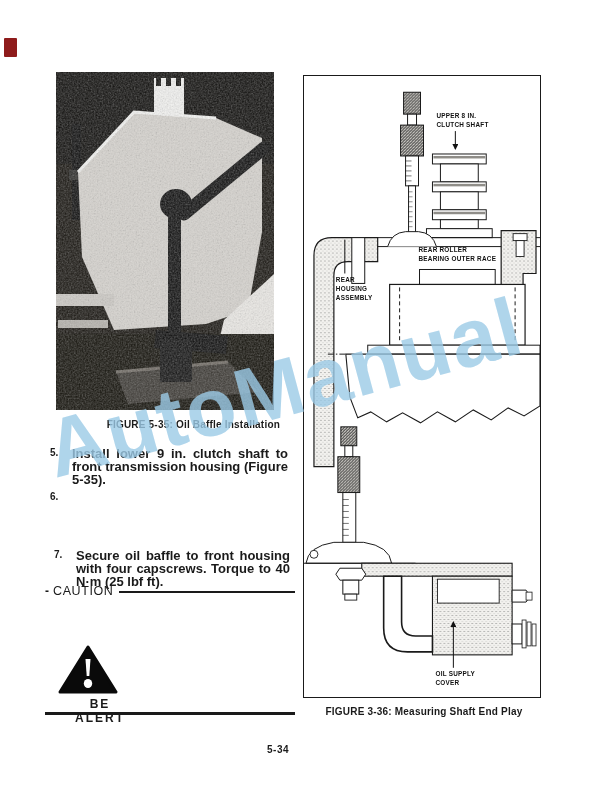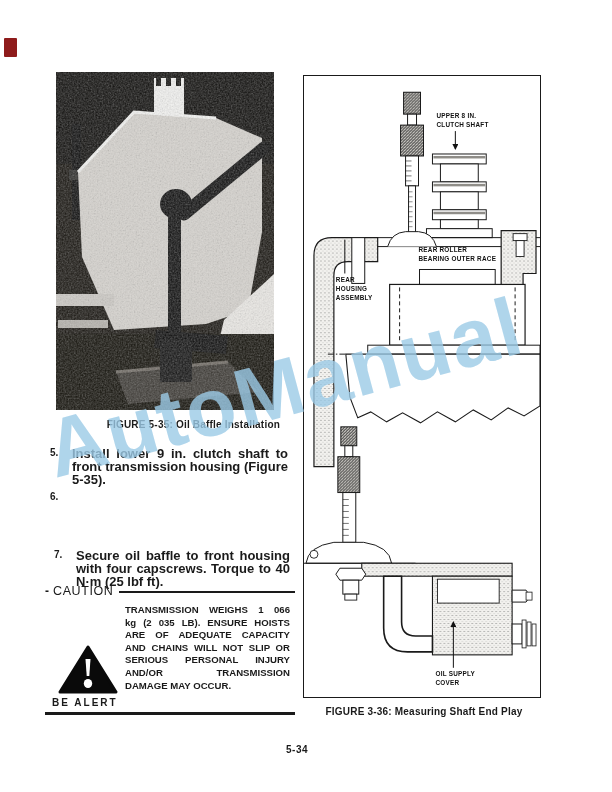--- a/index.html
+++ b/index.html
@@ -29,30 +29,30 @@
 
   
   #caution-header{left:45px;top:584px;width:250px;display:flex;align-items:center;}
   #caution-dash{font-weight:bold;font-size:12px;margin-right:4px;}
   #caution-label{font-weight:normal;font-size:12.5px;letter-spacing:.6px;margin-right:6px;text-align:right;}
   #caution-rule{flex:1;height:2px;background:#1a1a1a;margin-top:1px;}
   #caution-text{left:125px;top:604px;width:165px;font-size:9.6px;font-weight:bold;line-height:12.6px;}
   .jline{text-align:justify;text-align-last:justify;}
   .jline-last{text-align-last:left;}
   #alert-icon{left:58px;top:645px;width:60px;height:50px;}
-  #alert-label{left:52px;top:697px;width:72px;font-size:10px;font-weight:bold;letter-spacing:2px;}
+  #alert-label{left:64px;top:697px;width:72px;text-align:center;font-size:12px;font-weight:bold;letter-spacing:2px;}
   #caution-bottom-rule{left:45px;top:712px;width:250px;height:2.5px;background:#1a1a1a;}
 
   
   #fig36-box{left:303px;top:75px;width:238px;height:623px;border:1.5px solid #1a1a1a;box-sizing:border-box;}
   #fig36-box svg{display:block;width:100%;height:100%;}
   .svg-label{font-family:"Liberation Sans",sans-serif;font-size:6.4px;font-weight:bold;fill:#111;letter-spacing:.25px;}
 
   
-  #page-number{left:286px;top:744px;font-size:10px;font-weight:bold;letter-spacing:.5px;}
+  #page-number{left:267px;top:744px;font-size:10px;font-weight:bold;letter-spacing:.5px;}
 
   
   #watermark{left:48px;top:404px;font-size:82px;font-weight:bold;letter-spacing:2px;
              color:#9ccbe7;opacity:.8;transform:rotate(-15deg);transform-origin:left center;
              white-space:nowrap;z-index:10;pointer-events:none;}
 </style>
 </head>
 <body>
 
 <div id="page">
@@ -108,29 +108,20 @@
     <div class="step-num">7.</div>
     <div class="step-text">Secure oil baffle to front housing with four capscrews. Torque to 40 N·m (25 lbf ft).</div>
   </div>
 
   <div class="abs" id="caution-header">
     <span id="caution-dash">-</span>
     <span id="caution-label">CAUTION</span>
     <span id="caution-rule"></span>
   </div>
 
-  <div class="abs" id="caution-text">
-    <div class="jline">TRANSMISSION WEIGHS 1 066</div>
-    <div class="jline">kg (2 035 LB). ENSURE HOISTS</div>
-    <div class="jline">ARE OF ADEQUATE CAPACITY</div>
-    <div class="jline">AND CHAINS WILL NOT SLIP OR</div>
-    <div class="jline">SERIOUS PERSONAL INJURY</div>
-    <div class="jline">AND/OR TRANSMISSION</div>
-    <div class="jline jline-last">DAMAGE MAY OCCUR.</div>
-  </div>
 
   <div class="abs" id="alert-icon">
     <svg viewBox="0 0 60 50">
       <polygon points="30,2 58,47 2,47" fill="#0a0a0a" stroke="#0a0a0a" stroke-width="3" stroke-linejoin="round"></polygon>
       <path d="M27.5,14 L32.5,14 L31.3,31 L28.7,31 Z" fill="#ffffff"></path>
       <ellipse cx="30" cy="38.5" rx="4.2" ry="4.6" fill="#ffffff"></ellipse>
     </svg>
   </div>
   <div class="abs" id="alert-label">BE ALERT</div>
   <div class="abs" id="caution-bottom-rule"></div>

